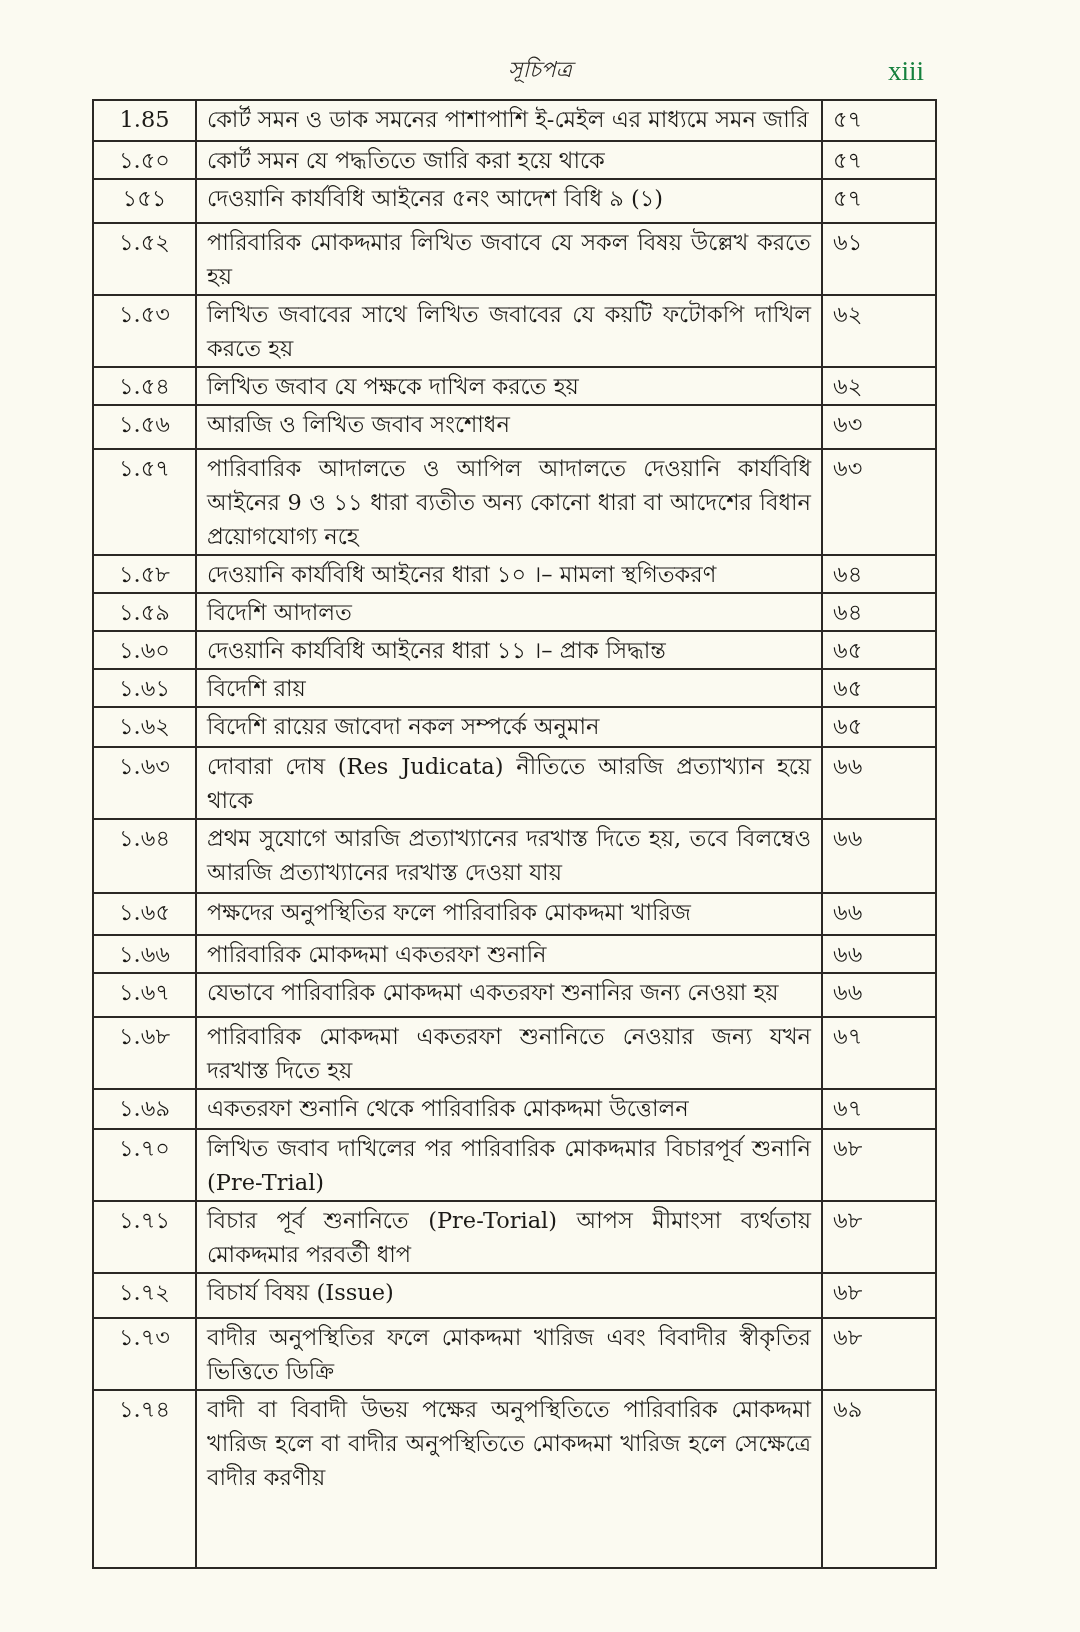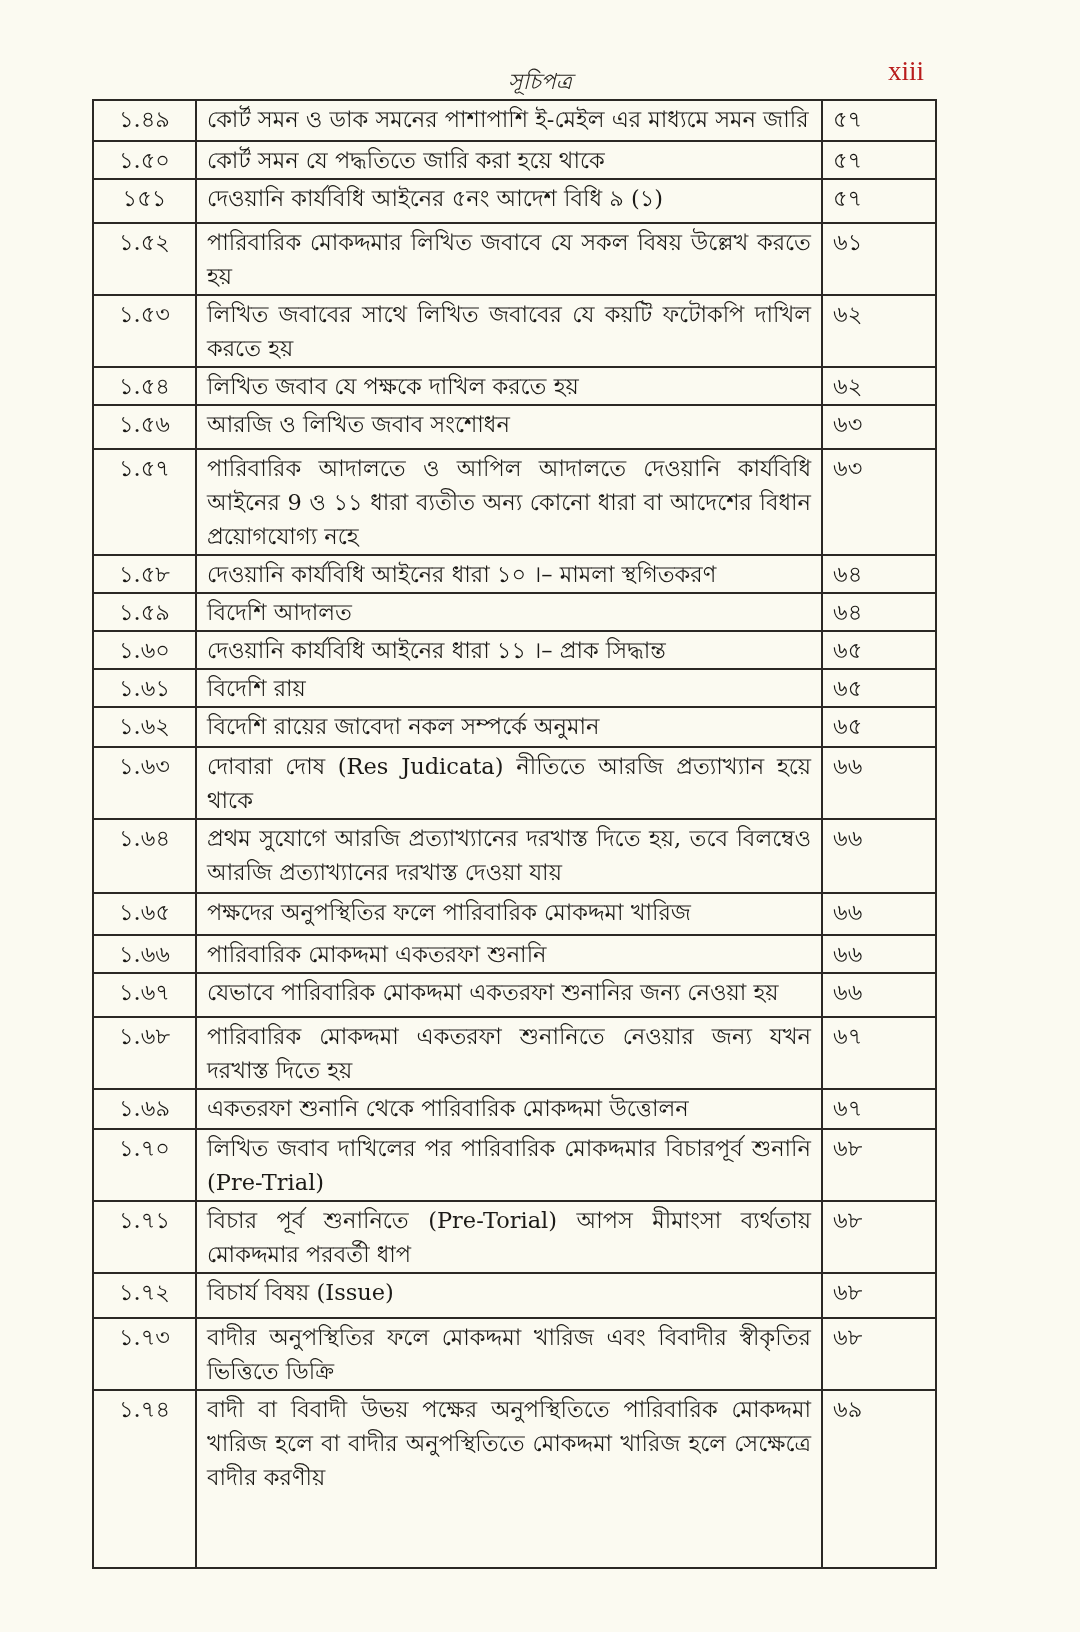--- a/index.html
+++ b/index.html
@@ -4,27 +4,27 @@
 <style>
   html, body { margin:0; padding:0; }
   body {
     width:1080px; height:1632px; overflow:hidden;
     background:#fbfaf1;
     font-family: "DejaVu Serif", "Liberation Serif", serif;
     color:#1c1a17;
     position:relative;
   }
   .header-title {
-    position:absolute; left:0; width:1080px; top:64px;
+    position:absolute; left:0; width:1080px; top:52px;
     text-align:center; font-size:22px; color:#2a2723;
     font-style:italic;
   }
   .page-num {
     position:absolute; left:888px; top:56px;
-    font-family:"Liberation Serif", serif; font-size:27px; color:#b91c1c;
+    font-family:"Liberation Serif", serif; font-size:27px; color:#15803d;
   }
   table.toc {
     position:absolute; left:92px; top:99px;
     width:845px;
     border-collapse:collapse;
     table-layout:fixed;
   }
   table.toc td {
     border:2px solid #2b2825;
     vertical-align:top;
@@ -38,21 +38,21 @@
 </style>
 </head>
 <body>
 
 <div class="header-title">সূচিপত্র</div>
 <div class="page-num">xiii</div>
 
 <table class="toc">
   <tbody id="toc-body">
   <tr style="height: 41px;">
-        <td class="num">১.৪৯</td>
+        <td class="num">1.85</td>
         <td class="title">কোর্ট সমন ও ডাক সমনের পাশাপাশি ই-মেইল এর মাধ্যমে সমন জারি</td>
         <td class="page">৫৭</td>
       </tr>
       <tr style="height: 38px;">
         <td class="num">১.৫০</td>
         <td class="title">কোর্ট সমন যে পদ্ধতিতে জারি করা হয়ে থাকে</td>
         <td class="page">৫৭</td>
       </tr>
       <tr style="height: 44px;">
         <td class="num">১৫১</td>

